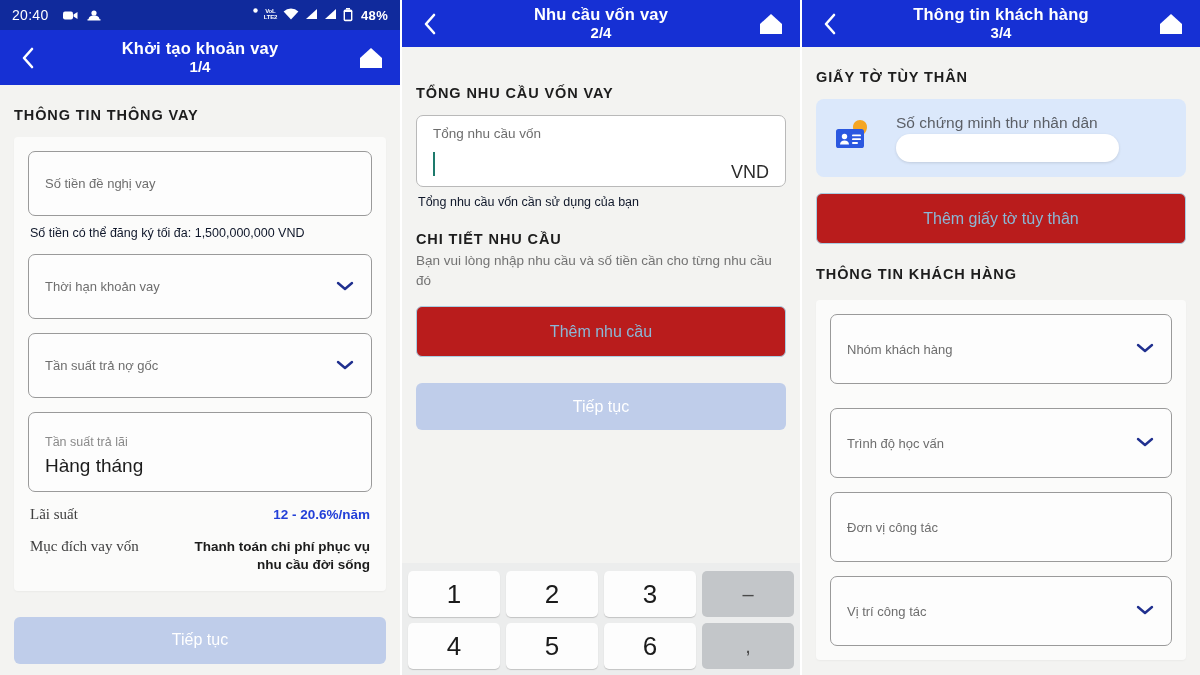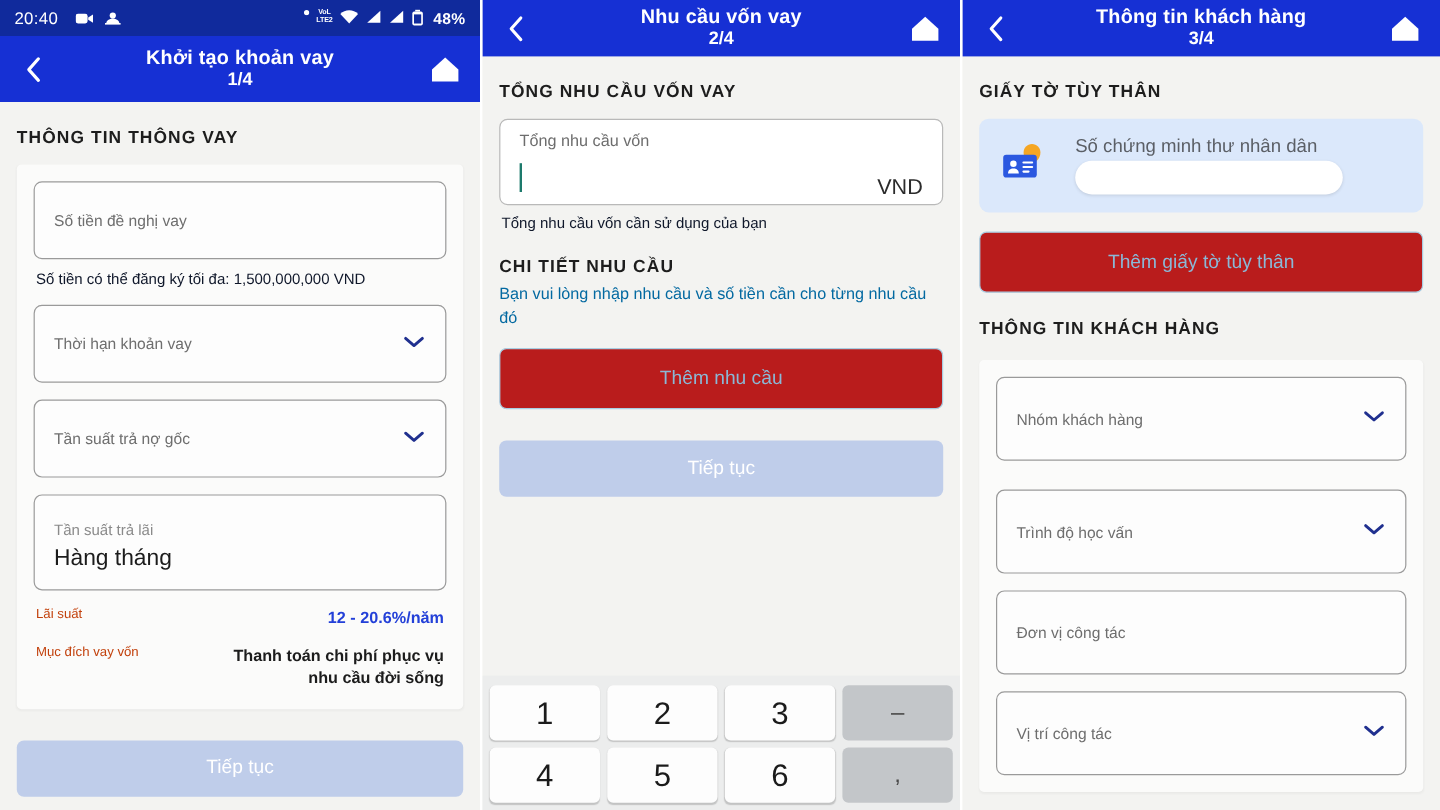--- a/index.html
+++ b/index.html
@@ -123,21 +123,21 @@
   .helper {
     font-size: 12.5px;
     color: #0f172a;
     padding: 10px 2px 14px 2px;
   }
   .kv {
     display: flex; align-items: flex-start;
     padding: 14px 2px 0 2px;
     gap: 14px;
   }
-  .kv .k { font-size: 11px; color: #c2410c; flex: 0 0 auto; }
+  .kv .k { font-size: 15px; color: #404040; flex: 0 0 auto; font-family: Liberation Serif, serif; }
   .kv .v {
     margin-left: auto; text-align: right;
     font-size: 13.5px; font-weight: 700; color: #1c1c1c;
     line-height: 1.35;
   }
   .kv .v.accent { color: #2340d8; }
 
   .btn-primary {
     margin-top: 26px;
     height: 47px;
@@ -158,42 +158,42 @@
     border: 1px solid #a9cde2;
     color: #8bb8d6;
     font-size: 16px;
     display: flex; align-items: center; justify-content: center;
     cursor: pointer;
     width: 100%;
     font-family: inherit;
   }
 
   
-  .p2 .body { padding: 0 14px; }
+  .p2 .body { padding: 16px 14px; }
   .input-box {
     border: 1px solid #b9b9b9;
     border-radius: 7px;
     background: #ffffff;
     height: 72px;
     padding: 10px 16px 0 16px;
     position: relative;
   }
   .input-box .lbl { font-size: 13.5px; color: #6d6d6d; }
   .input-row { display: flex; align-items: center; margin-top: 4px; }
   .caret {
     width: 2px; height: 24px; background: #1d7a6c;
     animation: none;
   }
   .unit { margin-left: auto; font-size: 18px; color: #2b2b2b; margin-top: 17px; }
   .sub-title {
     font-size: 14.5px; font-weight: 700; color: #1d1d1d;
     letter-spacing: .9px; padding: 22px 0 4px 0;
   }
   .sub-desc {
-    font-size: 13.5px; color: #0369a1; line-height: 1.45;
+    font-size: 13.5px; color: #737373; line-height: 1.45;
     padding-bottom: 16px;
   }
   .keyboard {
     position: absolute; left: 0; right: 0; bottom: 0;
     background: #eceded;
     padding: 8px 6px 0 6px;
   }
   .kb-row { display: flex; gap: 6px; margin-bottom: 6px; }
   .key {
     flex: 1;

